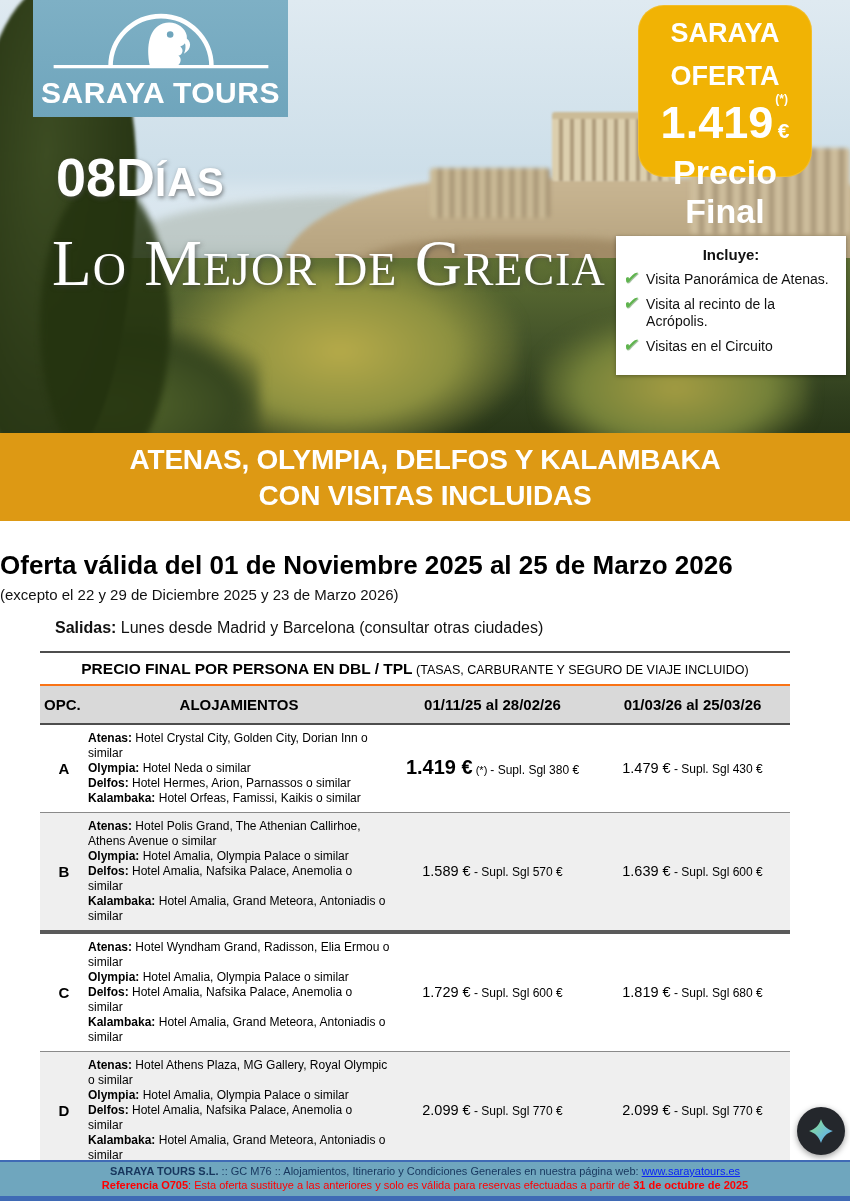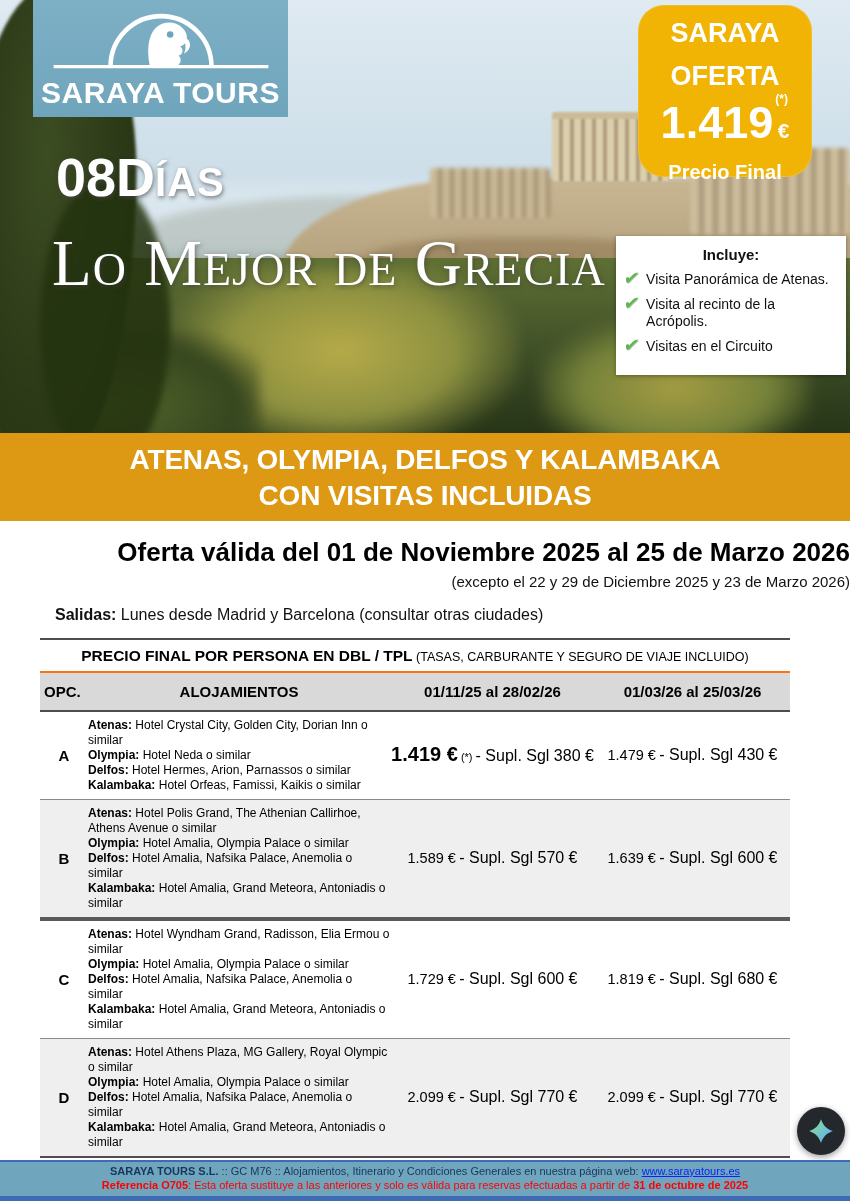--- a/index.html
+++ b/index.html
@@ -45,21 +45,21 @@
 
   
   .badge{position:absolute;right:38px;top:5px;width:174px;height:172px;background:#f1b304;
          border-radius:26px;color:#fff;text-align:center;font-weight:bold;
          box-shadow:0 0 0 1px rgba(255,255,255,.15) inset;}
   .badge .l1{font-size:27px;line-height:29px;margin-top:14px;}
   .badge .star{font-size:12px;text-align:right;padding-right:24px;line-height:12px;margin-top:2px;}
   .badge .price-row{line-height:40px;margin-top:-2px;}
   .badge .amount{font-size:45px;}
   .badge .cur{font-size:21px;}
-  .badge .final{font-size:20px;margin-top:8px;}
+  .badge .final{font-size:34px;margin-top:0;}
 
   
   .days{position:absolute;left:56px;top:146px;color:#fff;font-weight:bold;
         text-shadow:1px 2px 4px rgba(70,70,70,.65);}
   .days .big{font-size:54px;}
   .days .small{font-size:40px;letter-spacing:1px;}
   .hero-title{position:absolute;left:52px;top:226px;color:#fff;
               font-family:"Liberation Serif",serif;font-variant:small-caps;
               font-size:65px;letter-spacing:1px;text-shadow:1px 2px 5px rgba(60,60,60,.6);white-space:nowrap;}
 
@@ -70,21 +70,21 @@
   .inc-item{display:flex;align-items:flex-start;gap:7px;font-size:14px;line-height:17px;margin:8px 0;color:#111;}
   .check{color:#5fb44e;font-size:18px;line-height:15px;transform:skewX(-12deg);
          text-shadow:1px 1px 0 rgba(60,120,50,.45);flex:0 0 auto;}
 
   
   .banner{height:88px;background:#dd9914;color:#fff;text-align:center;font-weight:bold;
           display:flex;flex-direction:column;justify-content:center;gap:7px;}
   .banner div{font-size:28px;line-height:29px;letter-spacing:-.2px;}
 
   
-  .validity{text-align:right;margin-top:16px;}
+  .validity{text-align:left;margin-top:29px;}
   .validity .vtitle{font-size:26px;font-weight:bold;color:#000;}
   .validity .vexc{font-size:15px;margin-top:5px;color:#111;}
   .salidas{margin:16px 0 0 55px;font-size:16px;color:#111;}
 
   
   .ptable{margin:14px 50px 0 40px;width:750px;border-top:2px solid #4d4d4d;font-size:12px;}
   .caption{padding:7px 0 6px 0;text-align:center;color:#000;}
   .caption b{font-size:15.5px;}
   .caption span{font-size:12.5px;}
   .thead{display:grid;grid-template-columns:48px 302px 205px 195px;background:#d9d9d9;
@@ -96,21 +96,21 @@
   .trow.alt{background:#efefef;}
   .sep1{border-bottom:1px solid #8a8a8a;}
   .sep-thick{border-bottom:4px solid #5a5a5a;}
   .sep2{border-bottom:2px solid #4d4d4d;}
   .c-opc{text-align:center;font-weight:bold;font-size:15px;color:#000;}
   .c-hotels{line-height:15px;color:#000;}
   .c-price{text-align:center;line-height:16px;color:#000;}
   .c-price .amt{font-size:14.5px;}
   .c-price .amt.featured{font-size:20px;font-weight:bold;}
   .c-price .star{font-size:11px;}
-  .c-price .sup{font-size:16px;}
+  .c-price .sup{font-size:12px;}
   .note-row{padding:7px 0 8px 0;text-align:center;font-size:13.5px;border-bottom:2px solid #4d4d4d;color:#000;}
   .note-row b{font-size:13.5px;}
   .link{color:#1155cc;text-decoration:underline;cursor:pointer;}
 
   
   .float-btn{position:absolute;right:5px;bottom:46px;width:48px;height:48px;border-radius:50%;
              background:#24272c;display:flex;align-items:center;justify-content:center;
              box-shadow:0 2px 6px rgba(0,0,0,.4);cursor:pointer;}
 
   

